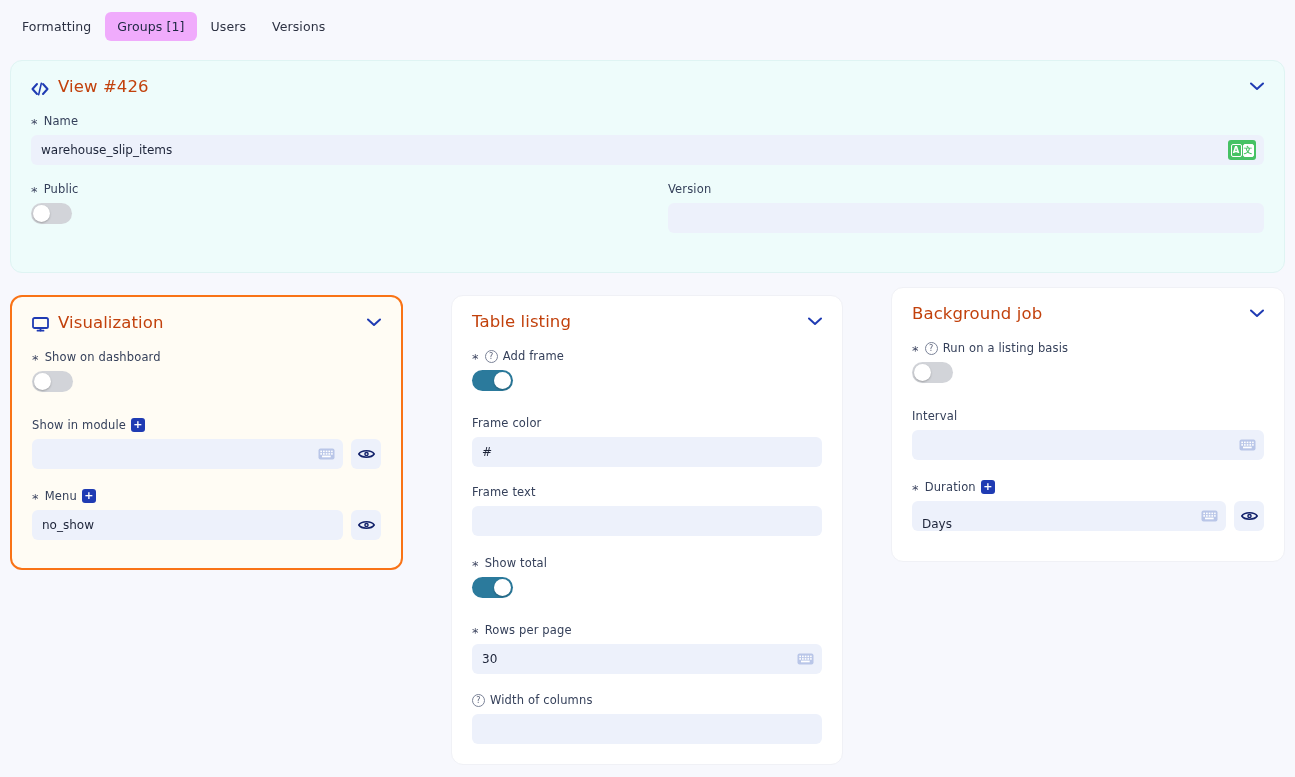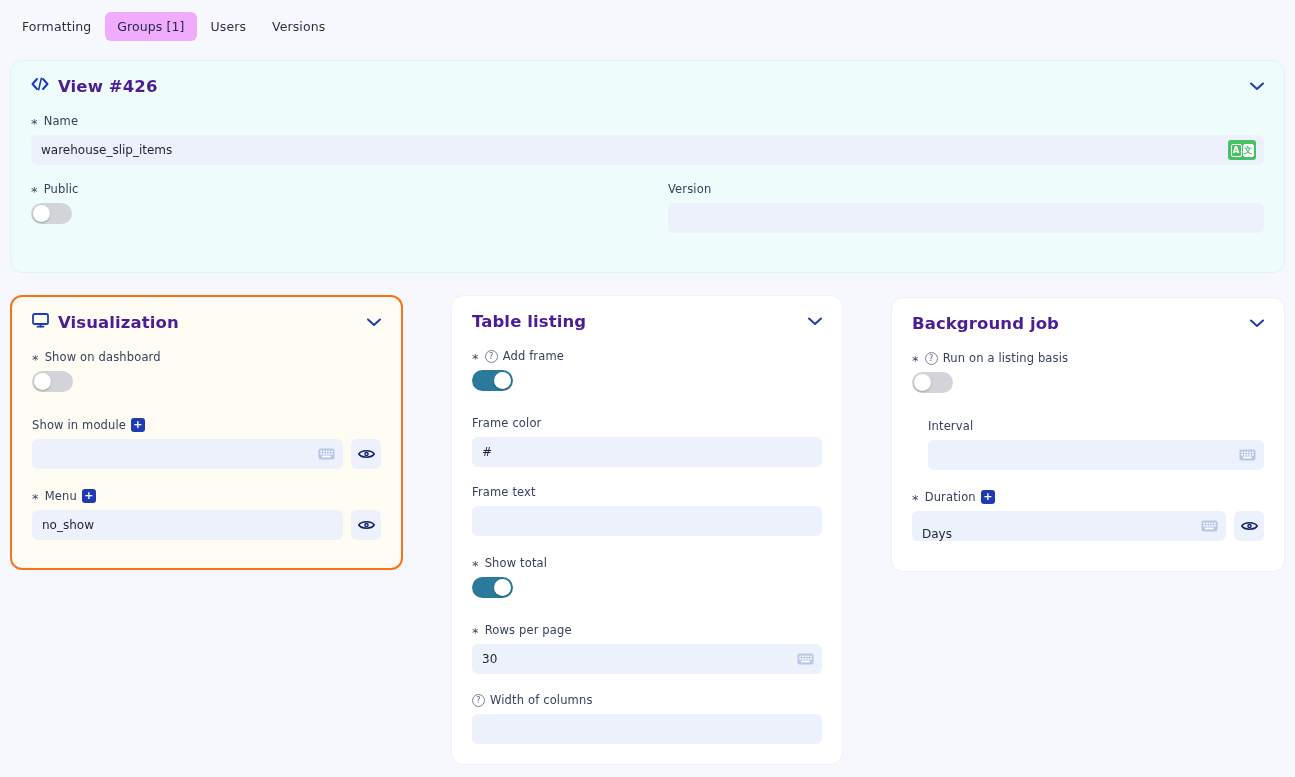--- a/index.html
+++ b/index.html
@@ -54,25 +54,25 @@
     border: 1px solid #f0f1f6;
   }
 
   .card-head {
     display: flex;
     align-items: center;
     padding: 16px 20px 4px 20px;
   }
   .card-title {
     font-size: 16.5px;
-    font-weight: bold;
-    color: #4c1d95;
+    font-weight: normal;
+    color: #c2410c;
     letter-spacing: .1px;
     display: flex;
-    align-items: flex-start;
+    align-items: flex-end;
     gap: 9px;
   }
   .chev {
     margin-left: auto;
     color: #1f3bb3;
     display: flex;
     align-items: center;
     cursor: pointer;
   }
 
@@ -454,21 +454,21 @@
         <span>Width of columns</span>
       </div>
       <div class="input">
         <span class="input-val"></span>
       </div>
     </div>
 
   </div>
 </div>
 
-<div class="card card-white" style="position:absolute; left:891px; top:297px; width:394px; height:275px;">
+<div class="card card-white" style="position:absolute; left:891px; top:287px; width:394px; height:275px;">
 
   <div class="card-head">
     <div class="card-title">
       <span>Background job</span>
     </div>
     <span class="chev">
       <svg width="14" height="9" viewBox="0 0 14 9">
           <path d="M1 1.5 L7 7 L13 1.5" stroke="#1f3bb3" stroke-width="2" fill="none" stroke-linecap="round" stroke-linejoin="round"></path>
         </svg>
     </span>
@@ -480,21 +480,21 @@
       <div class="field-label">
         <span class="req">*</span>
         <span class="help-circle">?</span>
         <span>Run on a listing basis</span>
       </div>
       <div class="toggle">
         <span class="knob"></span>
       </div>
     </div>
 
-    <div class="fieldblock" style="margin-top:22px;margin-left:16px;">
+    <div class="fieldblock" style="margin-top:22px;">
       <div class="field-label">
         <span>Interval</span>
       </div>
       <div class="input" style="position:relative; padding-right:34px;">
         <span class="input-val"></span>
         <span class="kbd-inline">
           <svg width="17" height="12" viewBox="0 0 17 12">
             <rect x="0.5" y="0.5" width="16" height="11" rx="2" fill="#b9c6e8"></rect>
             <g fill="#ffffff">
               <rect x="2.3" y="2.6" width="1.7" height="1.6"></rect>

